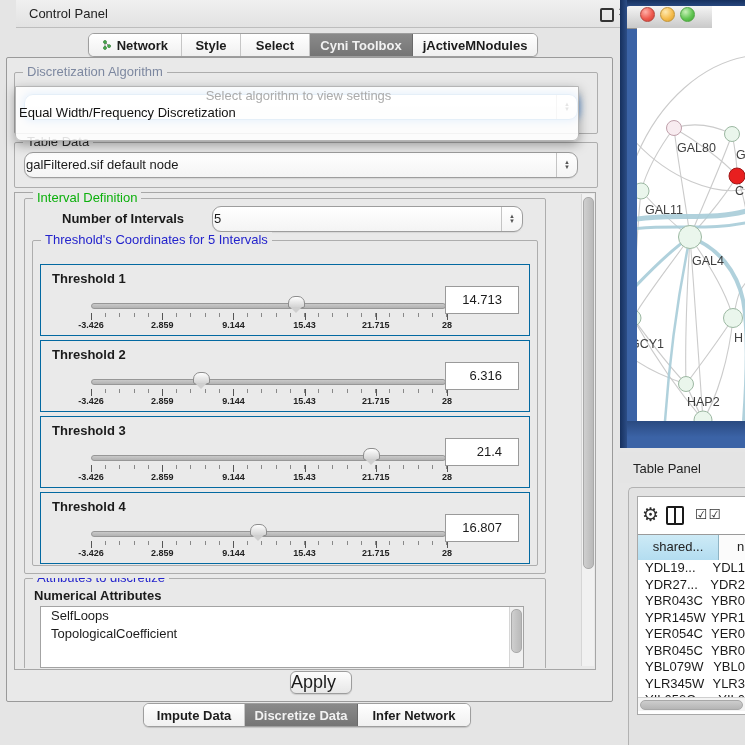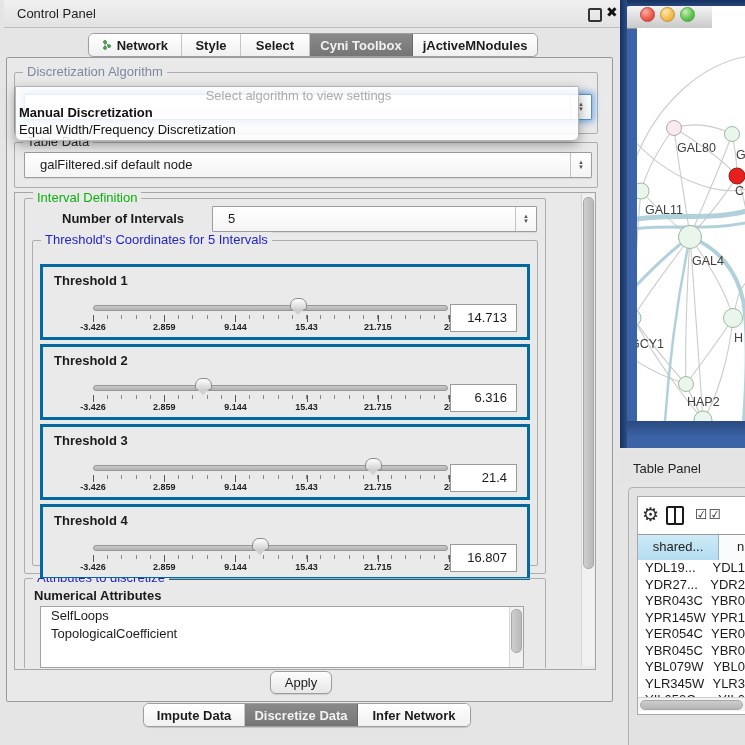--- a/index.html
+++ b/index.html
@@ -1,21 +1,21 @@
 <!DOCTYPE html>
 <html><head>
 <meta charset="utf-8">
 <style>
   html,body{margin:0;padding:0;background:#d9d9d9;}
   #app{position:relative;width:745px;height:745px;background:#e5e5e5;overflow:hidden;
        font-family:"Liberation Sans","DejaVu Sans",sans-serif;color:#1b1b1b;}
   .abs{position:absolute;}
 
   
-  #cp-titlebar{left:4px;top:0;width:618px;height:27px;background:linear-gradient(#f0f0f0,#e2e2e2);
+  #cp-titlebar{left:16px;top:0;width:618px;height:27px;background:linear-gradient(#f0f0f0,#e2e2e2);
     border-bottom:1px solid #bdbdbd;}
   #cp-title{left:13px;top:6px;font-size:13px;color:#222;}
   #cp-float{left:584px;top:8px;width:10px;height:10px;border:2px solid #333;border-radius:2px;}
   #cp-close{left:602px;top:4px;font-size:14px;font-weight:bold;color:#111;}
 
   
   .seg{display:flex;height:22px;border:1px solid #9e9e9e;border-radius:6px;overflow:hidden;
        background:#fdfdfd;box-shadow:0 1px 1px rgba(0,0,0,.15);}
   .seg .tab{display:flex;align-items:center;gap:5px;padding:0 13px;font-size:13px;font-weight:bold;
        color:#1c1c1c;background:linear-gradient(#ffffff,#f0f0f0);border-right:1px solid #c6c6c6;white-space:nowrap;}
@@ -25,21 +25,21 @@
   
   #main-panel{left:6px;top:57px;width:605px;height:643px;border:1px solid #9a9a9a;background:#e9e9e9;border-radius:2px;}
   .group{position:absolute;border:1px solid #adadad;border-radius:2px;}
   .group-title{position:absolute;top:-9px;left:8px;background:#e9e9e9;padding:0 4px;font-size:13px;white-space:nowrap;}
   .gt-algo{color:#7d88a0;}
   .gt-dark{color:#2b2b2b;}
   .gt-green{color:#0cb00c;}
   .gt-blue{color:#2323cc;}
 
   .combo{position:absolute;height:24px;background:linear-gradient(#ffffff,#f4f4f4);
-         border:1px solid #9d9d9d;border-radius:1px;font-size:13px;line-height:24px;padding-left:15px;
+         border:1px solid #9d9d9d;border-radius:9px;font-size:13px;line-height:24px;padding-left:1px;
          box-shadow:0 1px 1px rgba(0,0,0,.08);}
   .combo .stepper{position:absolute;right:0;top:0;width:20px;height:100%;border-left:1px solid #c4c4c4;
          display:flex;flex-direction:column;align-items:center;justify-content:center;color:#555;}
   .combo .stepper span{font-size:6px;line-height:5px;}
 
   
   #algo-combo{left:24px;top:94px;width:551px;border:1px solid #5592d2;
       box-shadow:0 0 6px 2px rgba(100,160,230,.85);}
 
   
@@ -49,44 +49,44 @@
   #popup .opt.placeholder{color:#ababab;text-align:center;}
   #popup .opt.bold{font-weight:bold;}
 
   
   #scrollpane{left:14px;top:192px;width:580px;height:476px;border:1px solid #a6a6a6;background:#e9e9e9;overflow:hidden;}
   .vscroll{position:absolute;background:#f1f1f1;border-left:1px solid #d6d6d6;}
   .vscroll .thumb{position:absolute;left:1px;width:9px;background:linear-gradient(90deg,#cfcfcf,#b9b9b9);
       border:1px solid #a9a9a9;border-radius:5px;}
 
   
-  .tpanel{position:relative;height:70px;border:3px solid #0369a1;background:#eaeaea;}
+  .tpanel{position:relative;height:70px;border:1px solid #0369a1;background:#eaeaea;}
   .t-label{position:absolute;left:11px;top:6px;font-size:13px;font-weight:bold;}
   .slider{position:absolute;left:50px;top:31px;width:355px;height:17px;}
   .track{position:absolute;left:0;right:0;top:7px;height:4px;border:1px solid #979797;border-radius:3px;
       background:linear-gradient(#c9c9c9,#b2b2b2);}
   .thumb15{position:absolute;top:0;width:15px;height:10px;margin-left:-8px;
       background:linear-gradient(#fefefe,#d4d4d4);border:1px solid #8d8d8d;border-radius:7px 7px 2px 2px;}
   .thumb15:after{content:"";position:absolute;left:1px;top:10px;border-left:6.5px solid transparent;
       border-right:6.5px solid transparent;border-top:6px solid #cfcfcf;}
   .ticks{position:absolute;left:50px;top:48px;width:356px;height:7px;
       background-image:repeating-linear-gradient(to right,#888 0,#888 1px,transparent 1px,transparent 14.2px);
       background-size:100% 4px;background-repeat:no-repeat;}
   .ticks .major{position:absolute;top:0;width:1px;height:7px;background:#555;}
   .ticklabels{position:absolute;left:50px;top:55px;width:356px;height:11px;}
   .ticklabels span{position:absolute;transform:translateX(-50%);font-size:9px;font-weight:bold;color:#222;white-space:nowrap;}
   .valuebox{position:absolute;right:10px;top:21px;width:56px;height:26px;background:#fff;border:1px solid #9a9a9a;
-      font-size:13px;line-height:26px;text-align:right;padding-right:9px;margin-top:16px;}
+      font-size:13px;line-height:26px;text-align:right;padding-right:16px;}
 
   
   #attr-list{left:40px;top:606px;width:482px;height:60px;background:#fff;border:1px solid #a3a3a3;overflow:hidden;}
   #attr-list .item{font-size:13px;height:18px;line-height:18px;padding-left:10px;}
 
-  .button{position:absolute;height:21px;border:1px solid #9d9d9d;border-radius:6px;font-size:13px;
-      background:linear-gradient(#fdfdfd,#e7e7e7);text-align:center;box-shadow:0 1px 1px rgba(0,0,0,.12);}
+  .button{position:absolute;height:21px;border:1px solid #9d9d9d;border-radius:6px;font-size:18px;
+      background:linear-gradient(#fdfdfd,#e7e7e7);box-shadow:0 1px 1px rgba(0,0,0,.12);margin-left:20px;}
 
   
   #net-win{left:620px;top:0;width:125px;height:448px;background:#3b63a6;}
   #net-top{left:620px;top:0;width:125px;height:6px;background:linear-gradient(#16305e,#27477e);}
   #net-left{left:620px;top:0;width:7px;height:448px;background:linear-gradient(90deg,#16305e,#2c4d86);}
   #net-titlebar{left:626px;top:6px;width:86px;height:22px;background:linear-gradient(#f4f4f4,#c9c9c9);
       border-bottom:1px solid #909090;border-right:1px solid #a5a5a5;border-radius:4px 0 0 0;}
   #net-title-gap{left:712px;top:6px;width:33px;height:22px;background:#ffffff;}
   .light{position:absolute;top:7px;width:13px;height:13px;border-radius:50%;}
   #light-red{left:640px;background:radial-gradient(circle at 35% 30%,#ffb0a8,#ef5b50 55%,#c93c33);border:1px solid #b6453c;}
@@ -177,21 +177,20 @@
     <span>galFiltered.sif default node</span>
     <div class="stepper">
         <span>▲</span>
         <span>▼</span>
       </div>
   </div>
 
   <div id="popup" class="abs">
     <div class="opt placeholder">Select algorithm to view settings</div>
     <div id="popup-options">
-        <div class="opt bold">Manual Discretization</div>
         <div class="opt">Equal Width/Frequency Discretization</div>
       </div>
   </div>
 
   <div id="scrollpane" class="abs">
     <div class="vscroll" style="right:1px;top:1px;width:12px;height:472px;">
       <div class="thumb" style="top:3px;height:370px;"></div>
     </div>
   </div>
 

